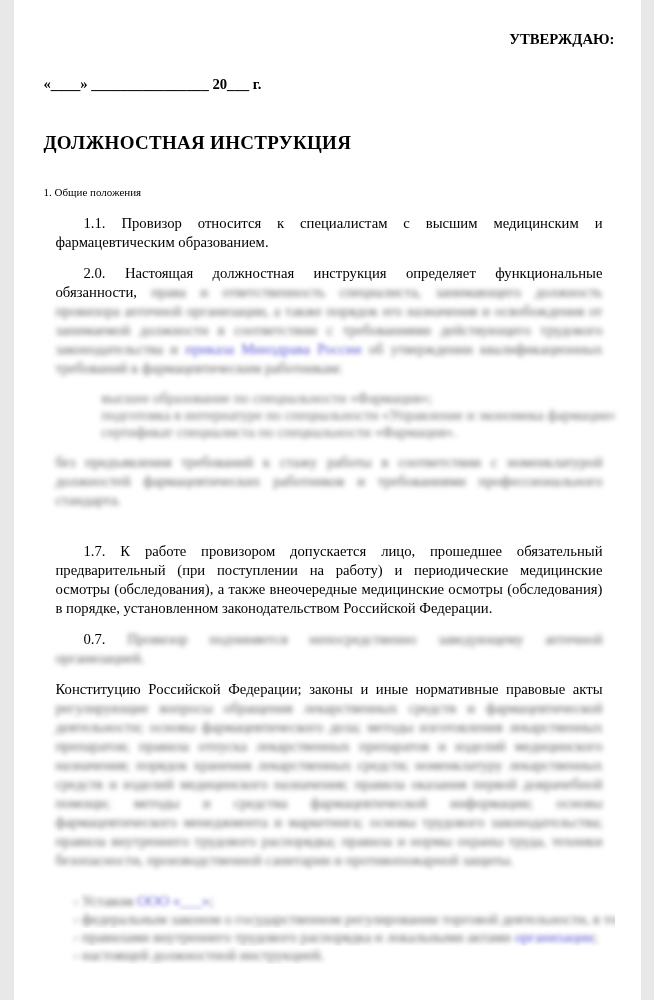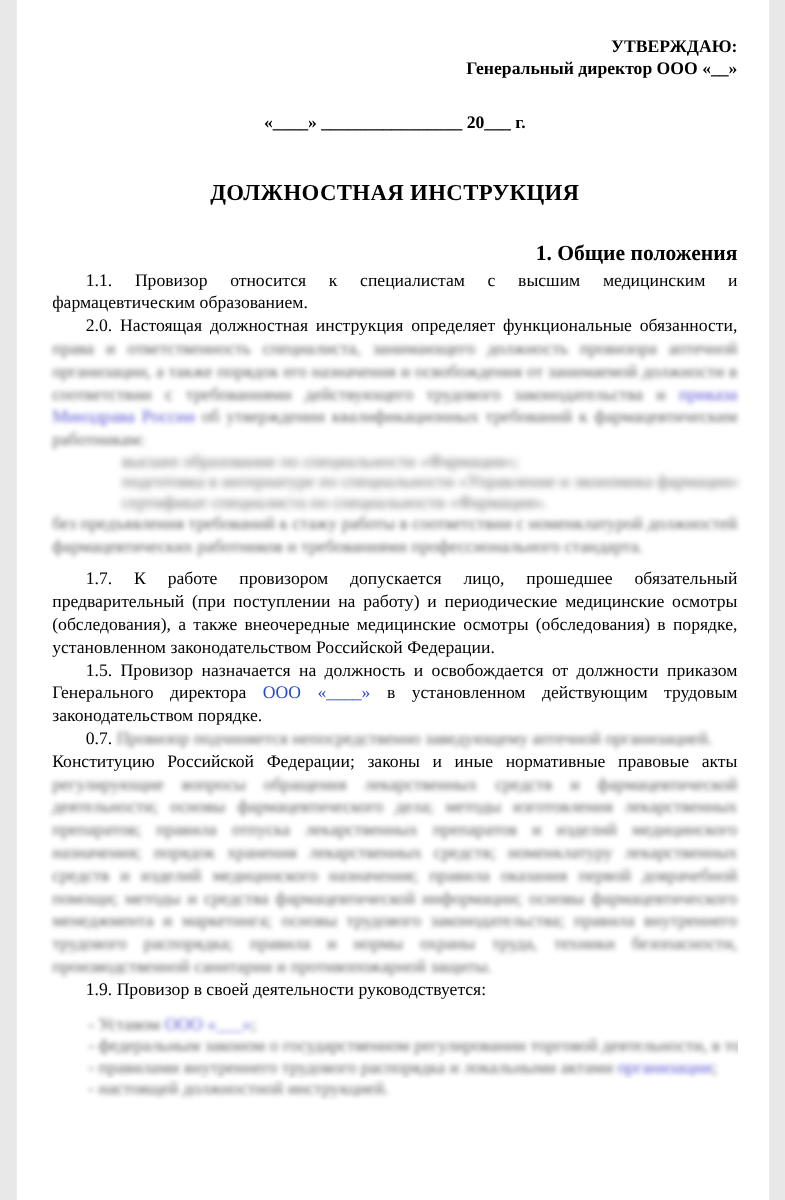--- a/index.html
+++ b/index.html
@@ -15,45 +15,45 @@
     color:#000;
     overflow:hidden;
   }
   .approve-block {
     text-align:right;
     font-weight:bold;
     line-height:19px;
   }
   .date-line {
     margin-top:26px;
-    text-align:center;
+    text-align:left;
     font-weight:bold;
     line-height:19px;
   }
   .doc-title {
     margin-top:36px;
-    text-align:center;
+    text-align:left;
     font-weight:bold;
     font-size:19px;
     line-height:25px;
     letter-spacing:0.3px;
   }
   .section-heading {
     margin-top:28px;
     margin-bottom:4px;
-    text-align:right;
-    font-weight:bold;
-    font-size:18px;
+    text-align:left;
+    font-weight:normal;
+    font-size:11px;
     line-height:19px;
   }
   .para {
     text-align:justify;
     text-indent:28px;
     line-height:19px;
-    margin:0;
+    margin:12px;
   }
   .para.no-indent { text-indent:0; }
   .blur  { color:#5f5f5f; filter:blur(2.4px); }
   .blur2 { color:#6d6d6d; filter:blur(2.6px); }
   .blue  { color:#2b49c7; }
   .blur-blue { color:#5a55d2; filter:blur(2.3px); }
   .sub-line {
     padding-left:58px;
     line-height:17px;
     white-space:nowrap;
@@ -69,21 +69,20 @@
   .gap-sm { height:8px; }
   .gap-xs { height:4px; }
 </style>
 </head>
 <body>
 
 <div class="page">
 
   <div class="approve-block">
     <div>УТВЕРЖДАЮ:</div>
-    <div>Генеральный директор ООО «__»</div>
   </div>
 
   <div class="date-line">«____» ________________ 20___ г.</div>
 
   <div class="doc-title">
     <div>ДОЛЖНОСТНАЯ ИНСТРУКЦИЯ</div>
   </div>
 
   <div class="section-heading">1. Общие положения</div>
 
@@ -95,35 +94,31 @@
   </p>
   <div class="sub-line blur2">высшее образование по специальности «Фармация»;</div>
   <div class="sub-line blur2">подготовка в интернатуре по специальности «Управление и экономика фармации»;</div>
   <div class="sub-line blur2">сертификат специалиста по специальности «Фармация».</div>
   <p class="para no-indent blur">без предъявления требований к стажу работы в соответствии с номенклатурой должностей фармацевтических работников и требованиями профессионального стандарта.</p>
 
   <div class="gap-sm"></div>
 
   <p class="para">1.7. К работе провизором допускается лицо, прошедшее обязательный предварительный (при поступлении на работу) и периодические медицинские осмотры (обследования), а также внеочередные медицинские осмотры (обследования) в порядке, установленном законодательством Российской Федерации.</p>
 
-  <p class="para">
-    <span>1.5. Провизор назначается на должность и освобождается от должности приказом Генерального директора </span><span class="blue">ООО «____»</span><span> в установленном действующим трудовым законодательством порядке.</span>
-  </p>
 
   <p class="para">
     <span>0.7. </span><span class="blur">Провизор подчиняется непосредственно заведующему аптечной организацией.</span>
   </p>
 
   <p class="para no-indent">
     <span> Конституцию Российской Федерации; законы и иные нормативные правовые акты</span>
     <span class="blur">регулирующие вопросы обращения лекарственных средств и фармацевтической деятельности; основы фармацевтического дела; методы изготовления лекарственных препаратов; правила отпуска лекарственных препаратов и изделий медицинского назначения; порядок хранения лекарственных средств; номенклатуру лекарственных средств и изделий медицинского назначения; правила оказания первой доврачебной помощи; методы и средства фармацевтической информации; основы фармацевтического менеджмента и маркетинга; основы трудового законодательства; правила внутреннего трудового распорядка; правила и нормы охраны труда, техники безопасности, производственной санитарии и противопожарной защиты.</span>
   </p>
 
 
-  <p class="para">1.9. Провизор в своей деятельности руководствуется:</p>
 
   <div class="gap-xs"></div>
 
   <div class="list-block">
     <div class="list-item">
       <span class="blur">- Уставом </span><span class="blur-blue">ООО «___»</span><span class="blur">;</span>
     </div>
     <div class="list-item">
       <span class="blur">- федеральным законом о государственном регулировании торговой деятельности, в том числе </span>
     </div>

